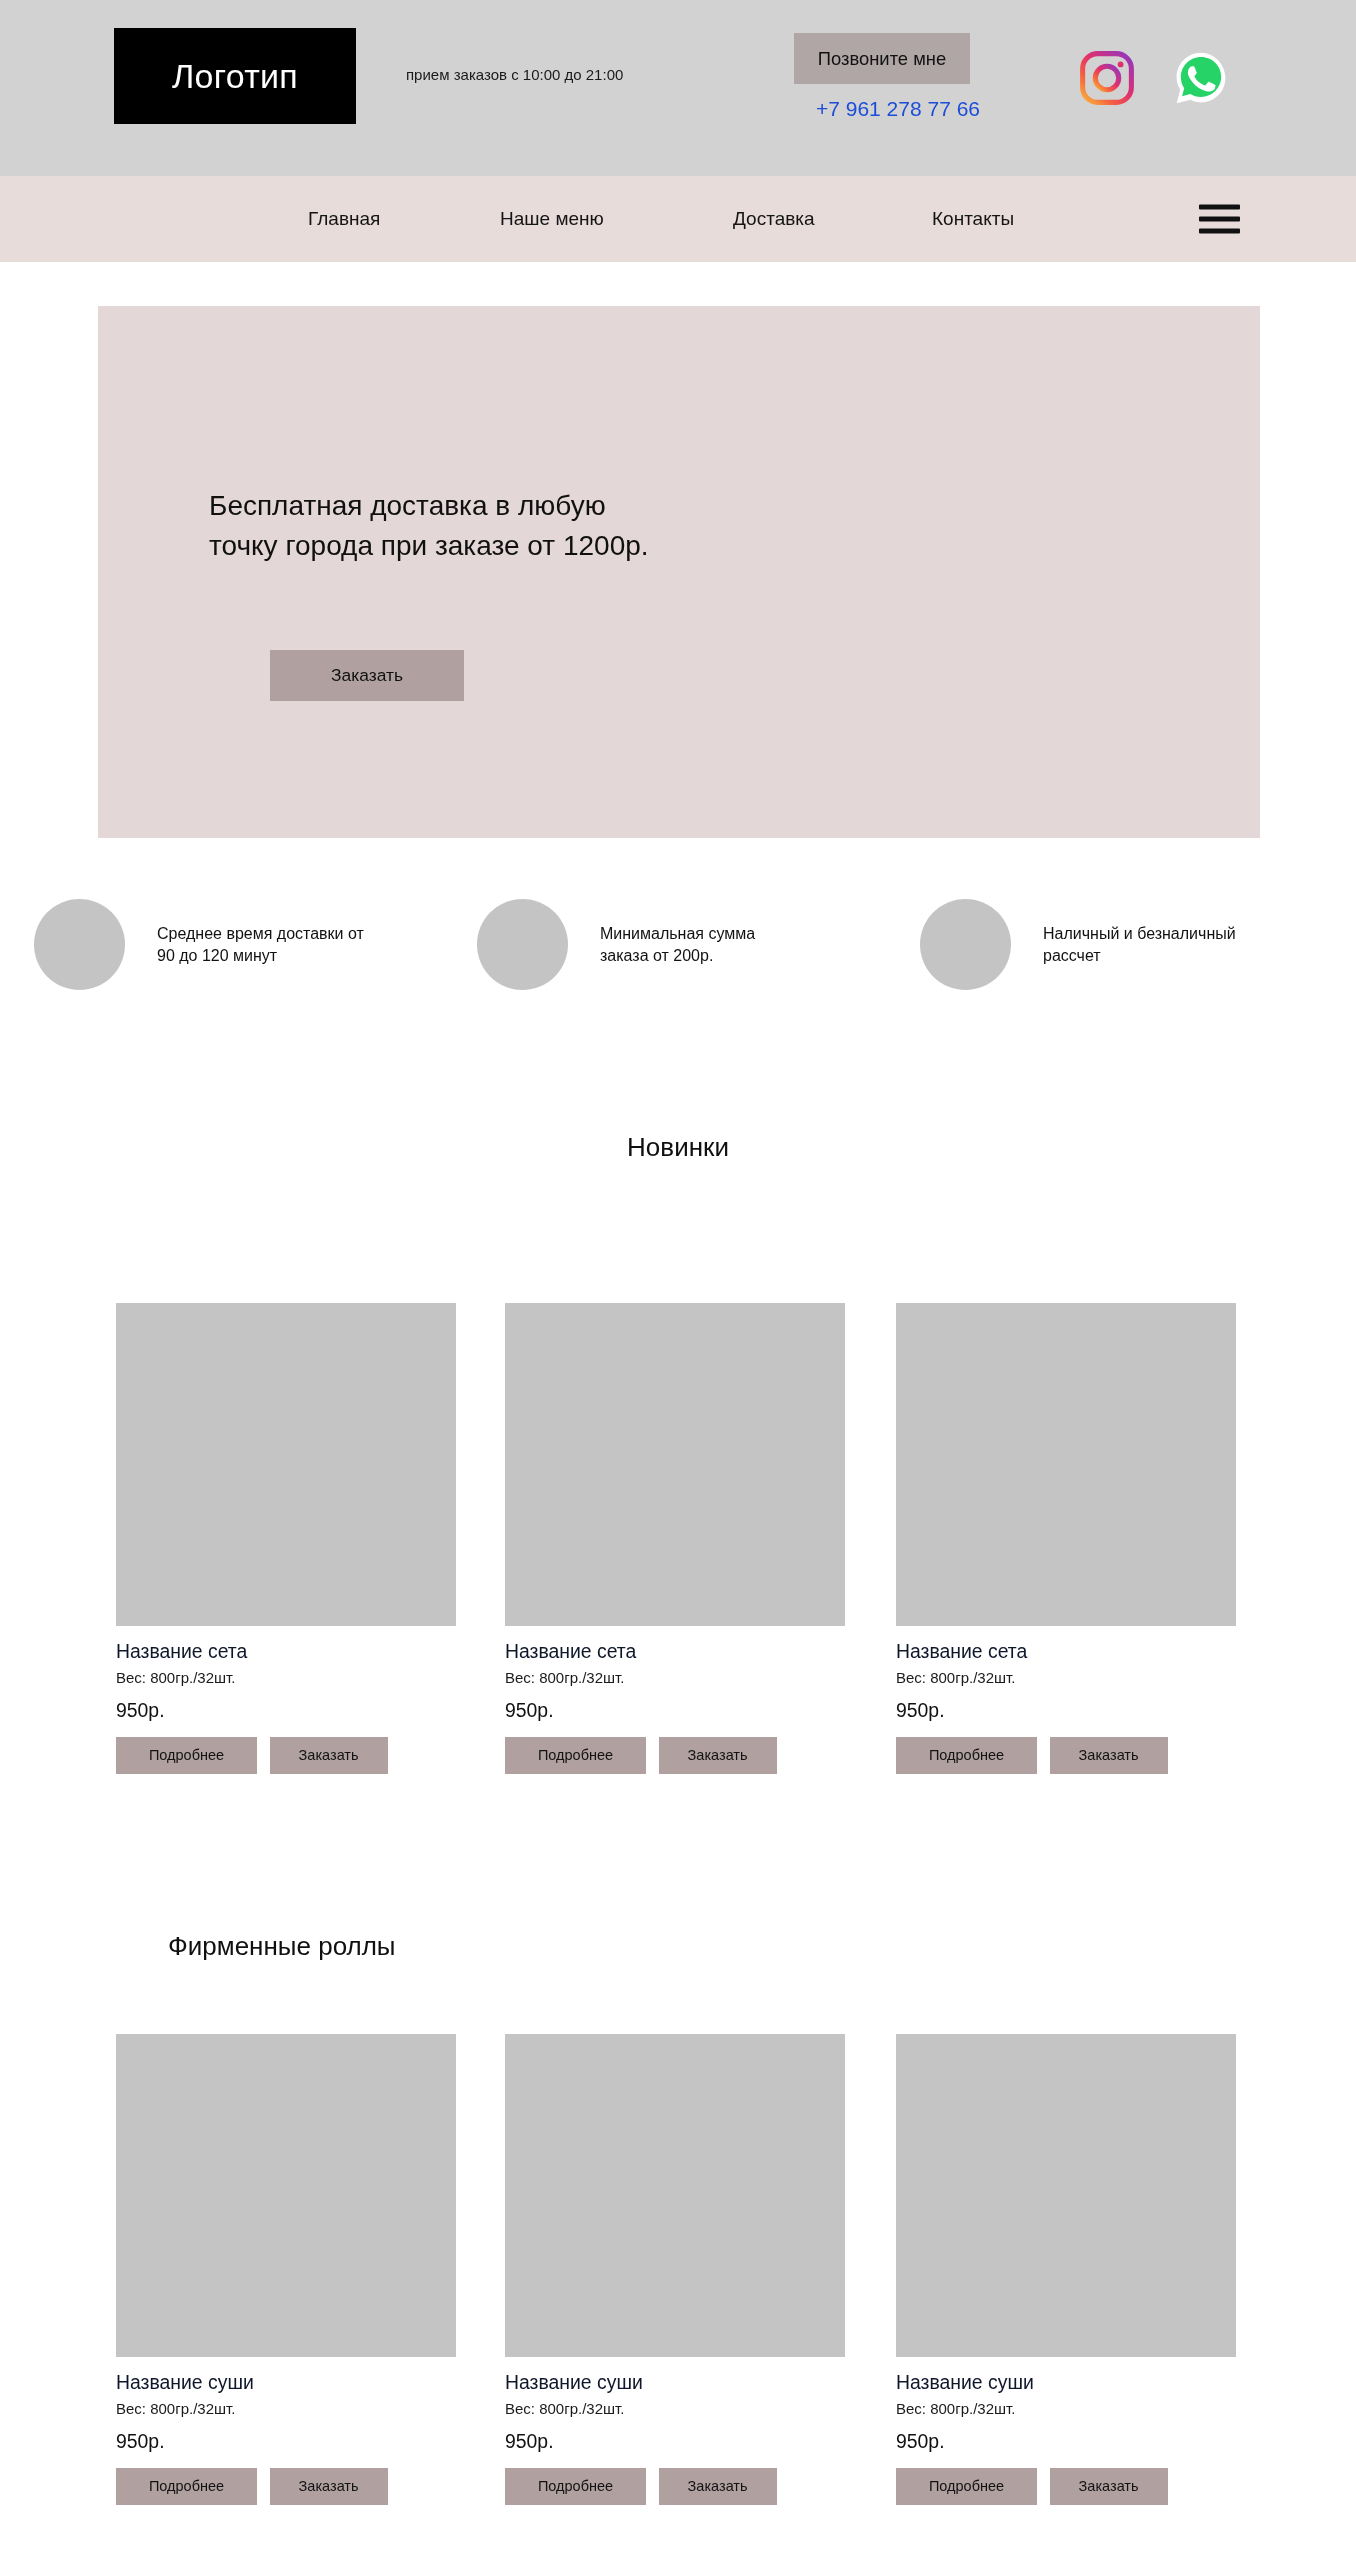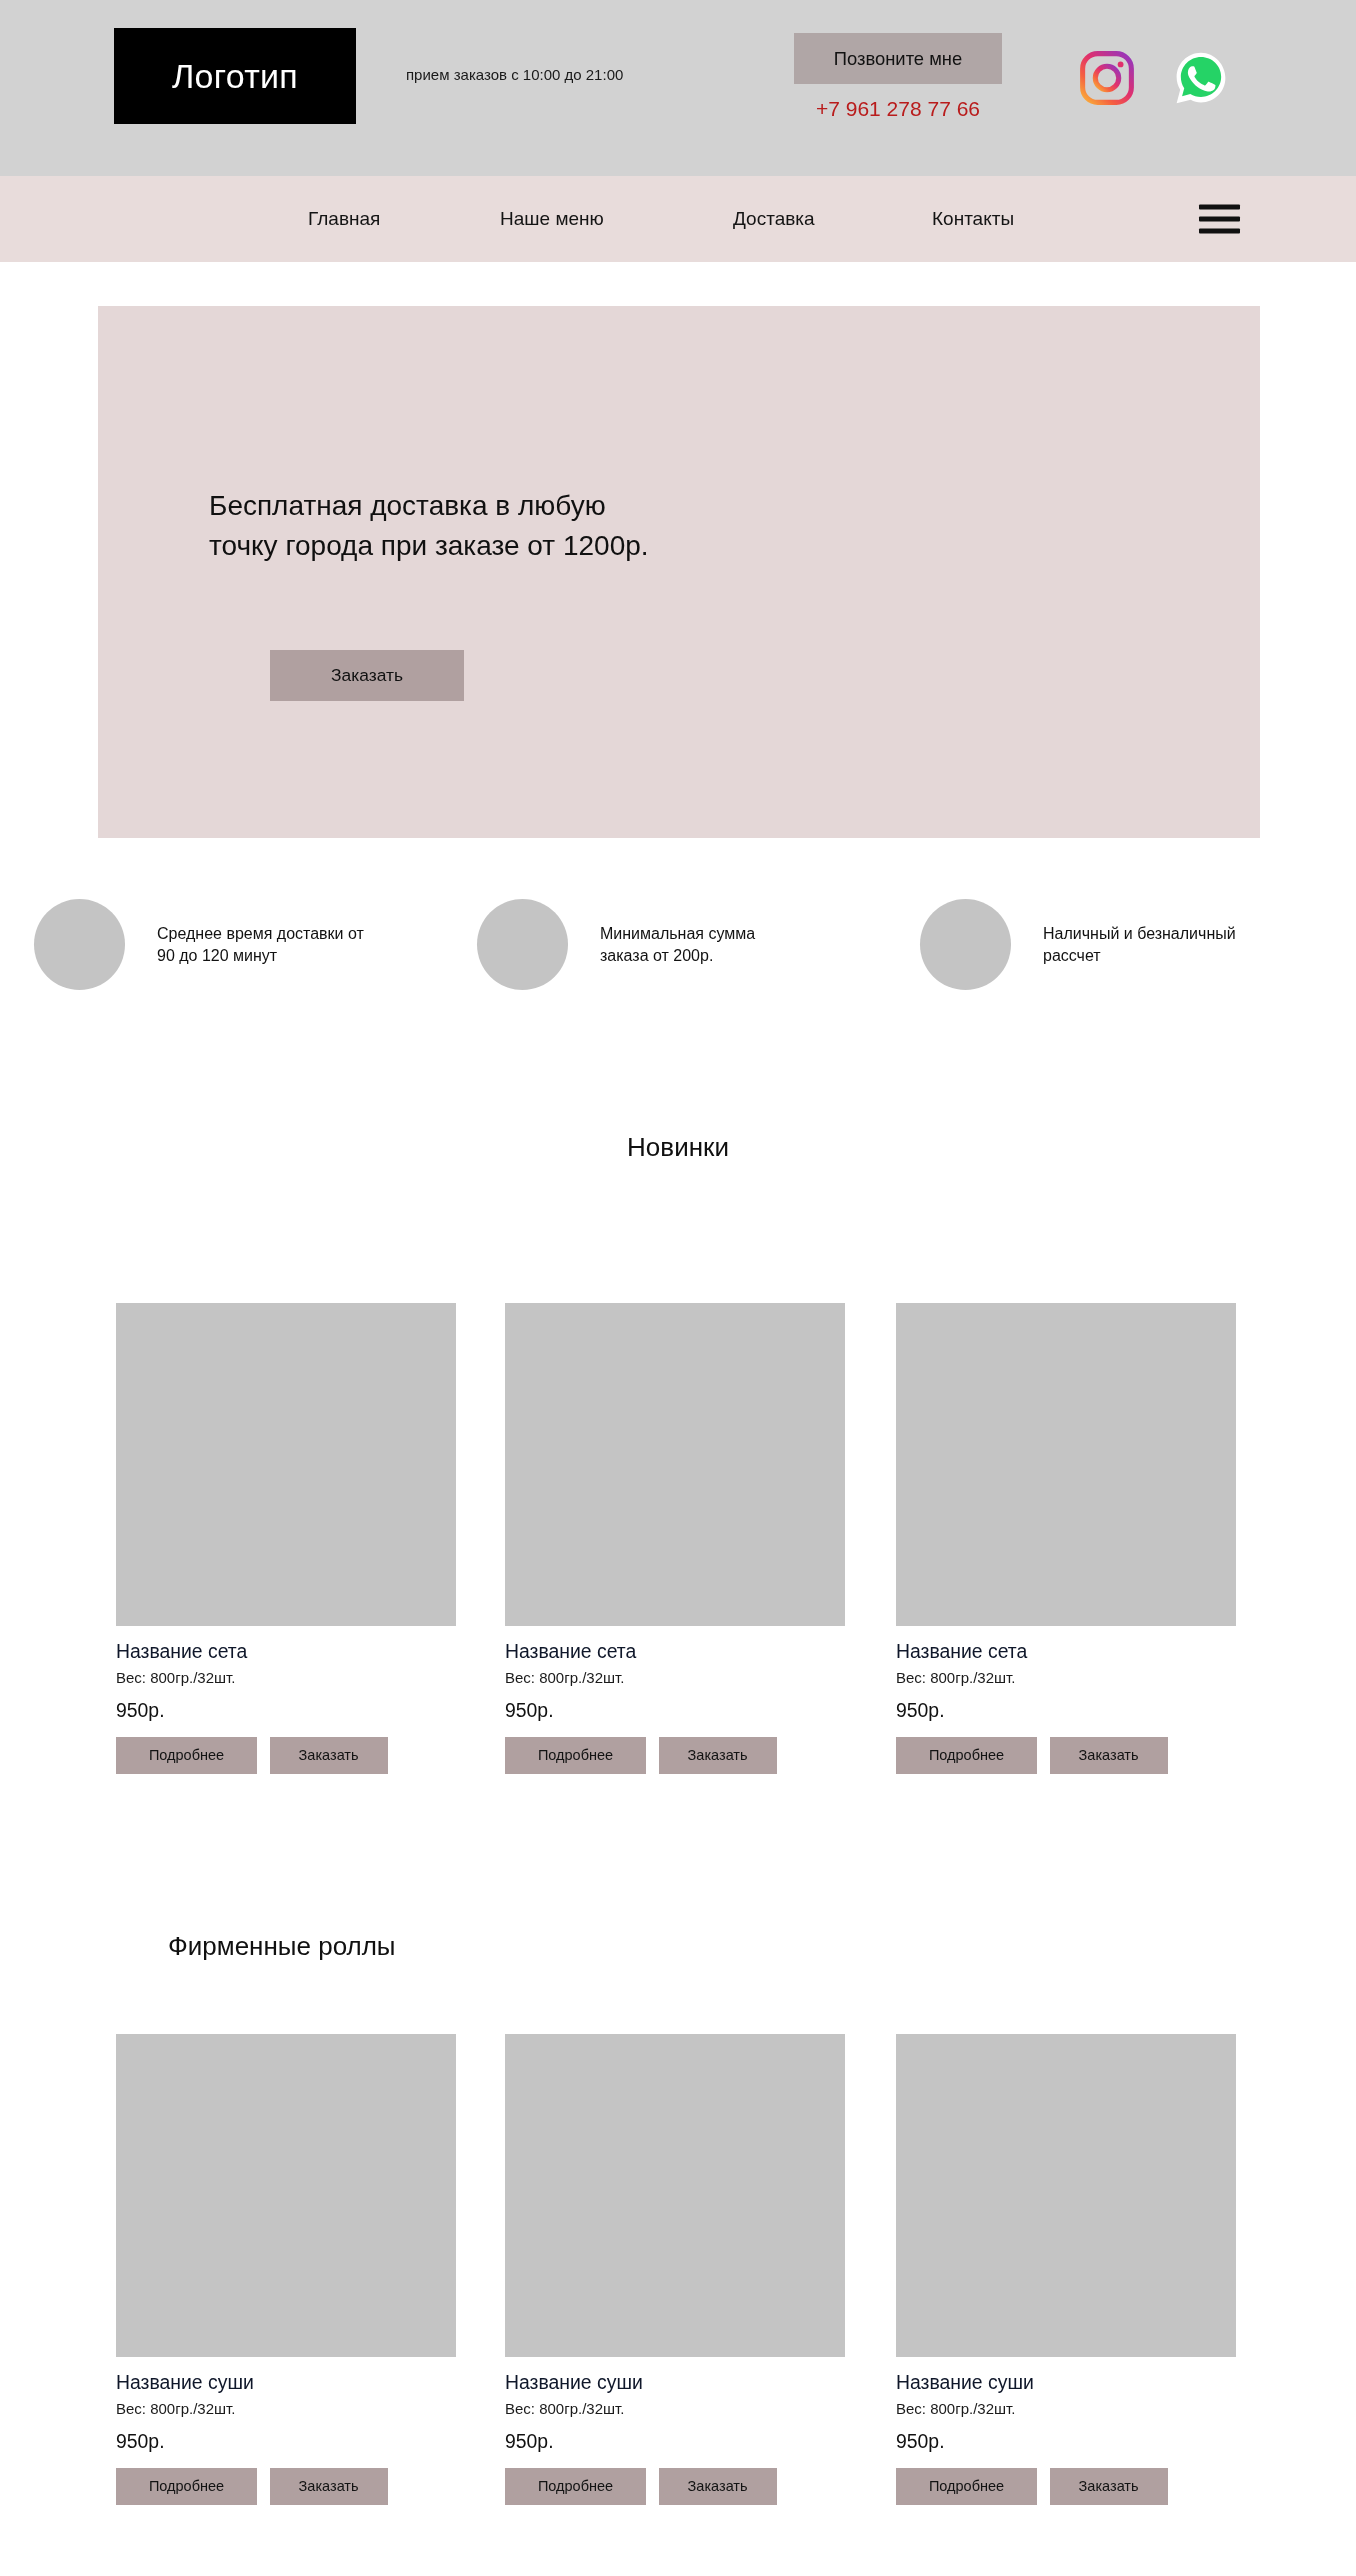--- a/index.html
+++ b/index.html
@@ -37,35 +37,35 @@
   }
   .hours {
     position: absolute; left: 406px; top: 65px;
     font-size: 15px;
     line-height: 1.28;
     color: #1a1a1a;
     white-space: nowrap;
   }
   .call-btn {
     position: absolute; left: 794px; top: 33px;
-    width: 208px; height: 51px;
+    width: 176px; height: 51px;
     background: #b0a6a6;
     border: none;
     display: flex; align-items: center; justify-content: center;
     font-family: inherit;
     font-size: 18.4px;
     color: #121212;
     cursor: pointer;
   }
   .phone {
     position: absolute; left: 794px; top: 97px;
     width: 208px;
     text-align: center;
     font-size: 21px;
-    color: #b91c1c;
+    color: #1d4ed8;
     white-space: nowrap;
   }
   .social {
     position: absolute; top: 48px;
     width: 60px; height: 60px;
     display: block;
     cursor: pointer;
   }
   .social.ig  { left: 1077px; }
   .social.wa  { left: 1171px; }

